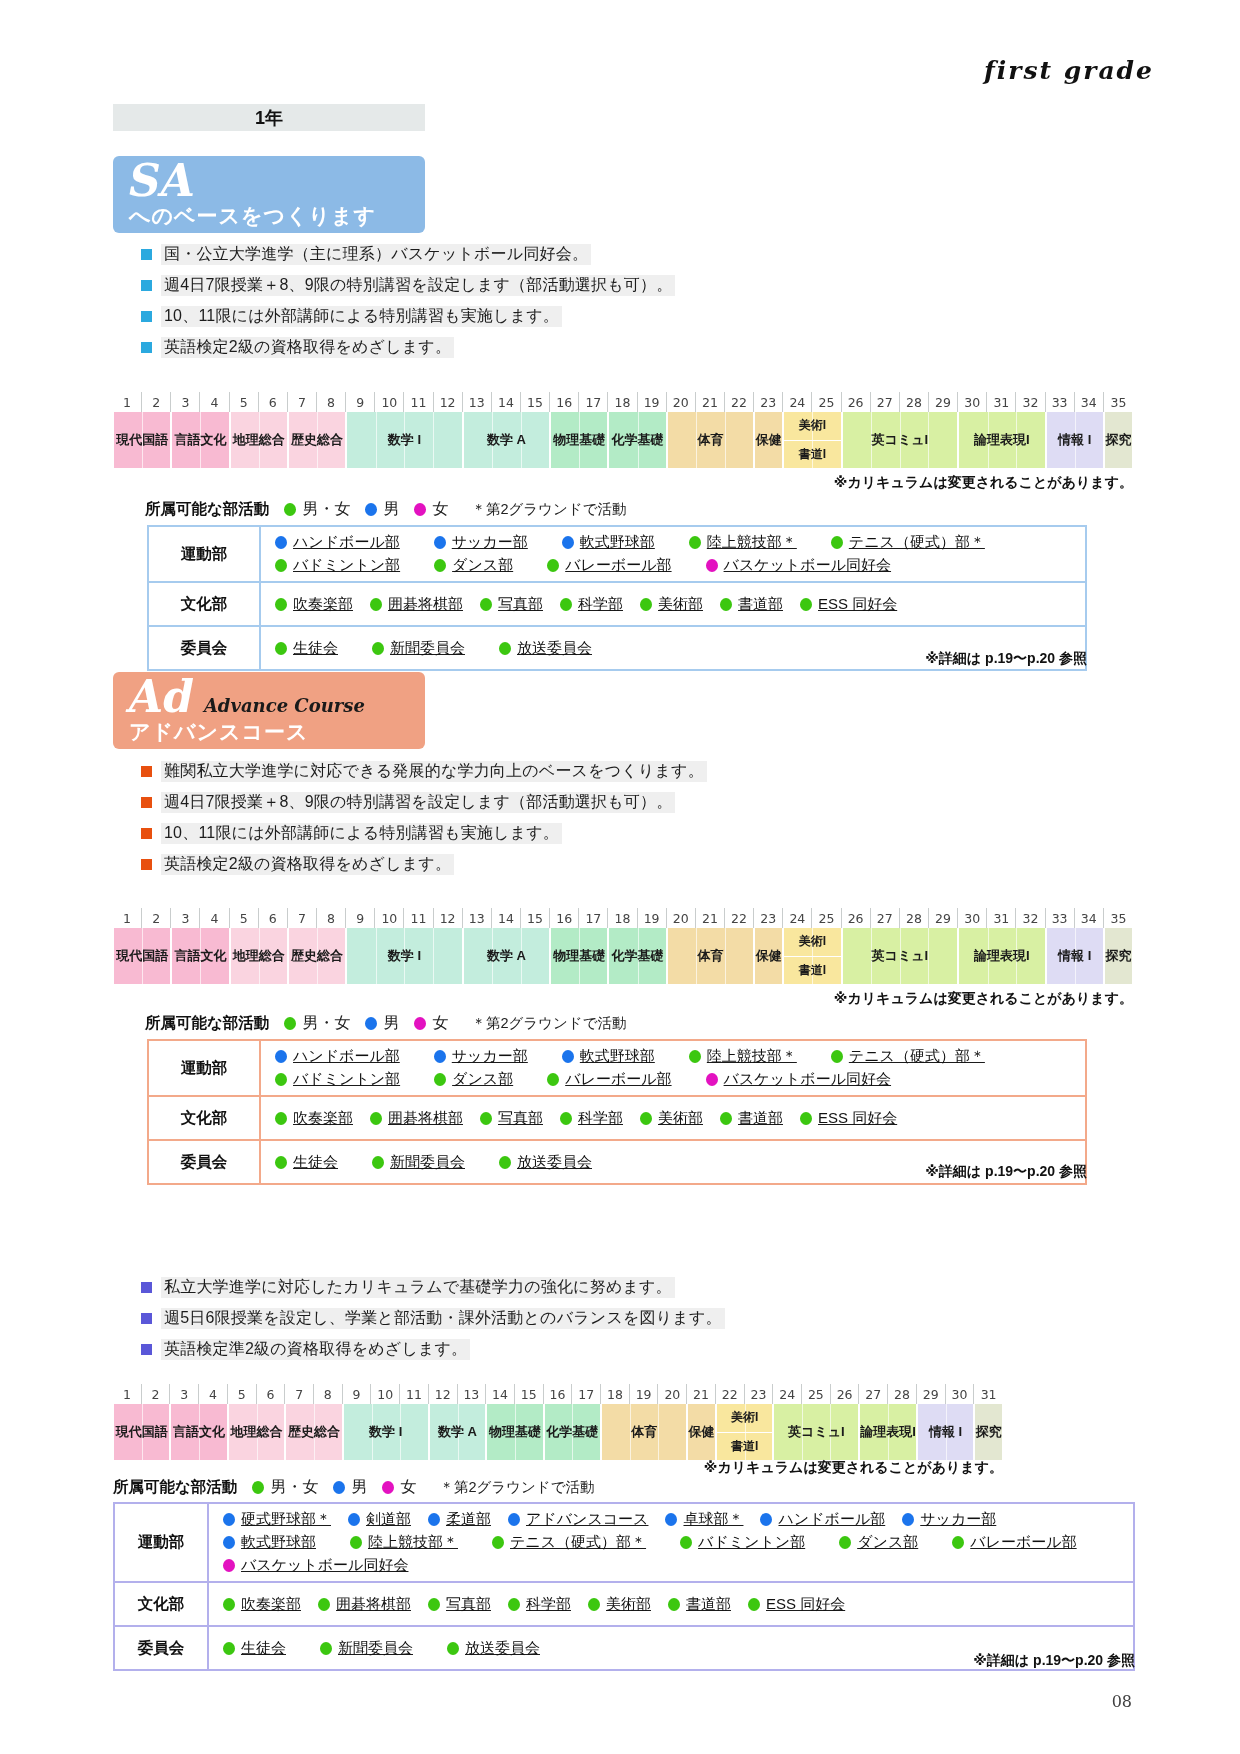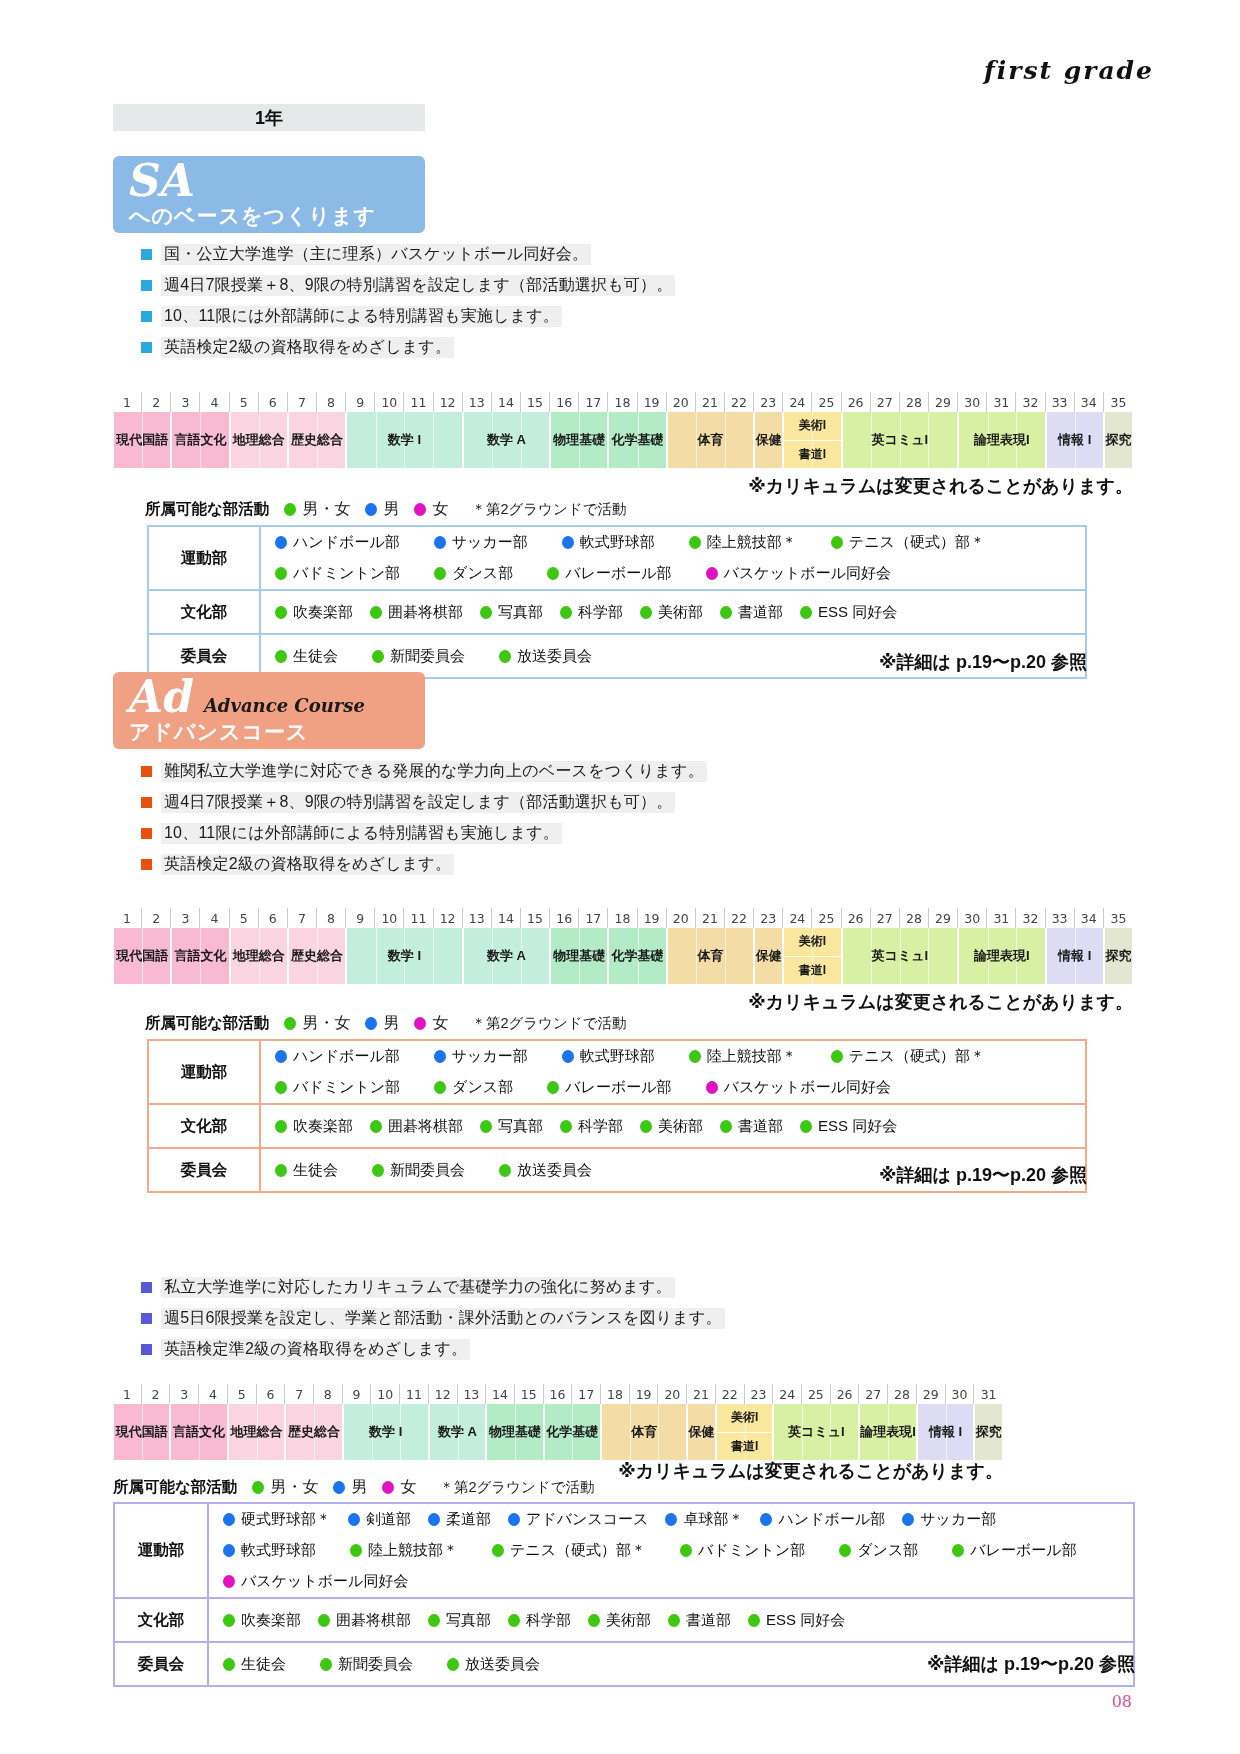--- a/index.html
+++ b/index.html
@@ -2,21 +2,21 @@
 <html><head>
 <meta charset="utf-8">
 <style>
   html,body{margin:0;padding:0;background:#fff;}
   .page{position:relative;width:1240px;height:1754px;background:#fff;overflow:hidden;
         font-family:"Liberation Sans","DejaVu Sans",sans-serif;color:#1b1b1b;}
   .first-grade{position:absolute;top:56px;right:86px;font-family:"DejaVu Serif",serif;
         font-style:italic;font-weight:bold;font-size:25px;letter-spacing:2px;color:#111;}
   .year-bar{position:absolute;left:113px;top:104px;width:312px;height:27px;background:#E5E9E9;
         display:flex;align-items:center;justify-content:center;font-size:18px;font-weight:bold;color:#111;}
-  .page-number{position:absolute;top:1692px;right:108px;font-family:"DejaVu Serif",serif;font-size:16px;color:#ec4899;}
+  .page-number{position:absolute;top:1692px;right:108px;font-family:"DejaVu Serif",serif;font-size:16px;color:#404040;}
 
   .course-header{position:absolute;width:312px;height:77px;border-radius:6px;box-sizing:border-box;
         padding:0 0 0 16px;color:#fff;}
   .ch-top{display:flex;align-items:baseline;gap:10px;height:46px;}
   .ch-abbr{font-family:"DejaVu Serif",serif;font-style:italic;font-weight:bold;font-size:44px;line-height:50px;color:#fff;}
   .ch-en{font-family:"DejaVu Serif",serif;font-style:italic;font-weight:bold;font-size:18px;color:#1a1a1a;}
   .ch-ja{font-size:21px;font-weight:bold;letter-spacing:1px;margin-top:0;color:#fff;}
 
   .bullets{position:absolute;list-style:none;margin:0;padding:0;}
   .bullet-item{display:flex;align-items:center;gap:9px;margin-bottom:13px;height:18px;}
@@ -30,34 +30,34 @@
   .tt-num:last-child{border-right:none;}
   .tt-subjects{display:grid;height:56px;}
   .tt-block{position:relative;margin:0 1px;display:flex;align-items:center;justify-content:center;}
   .tt-tick{position:absolute;top:0;bottom:0;width:1px;background:rgba(255,255,255,.65);}
   .tt-label{position:relative;z-index:2;font-weight:bold;font-size:13px;color:#1b1b1b;white-space:nowrap;}
   .tt-block.split{flex-direction:column;}
   .tt-half{position:relative;z-index:2;flex:1;width:100%;display:flex;align-items:center;justify-content:center;
         font-weight:bold;font-size:12px;white-space:nowrap;box-sizing:border-box;}
   .tt-half.b{border-top:1.5px solid #fff;}
 
-  .note{position:absolute;font-size:18px;font-weight:bold;color:#111;white-space:nowrap;}
+  .note{position:absolute;font-size:14px;font-weight:bold;color:#111;white-space:nowrap;}
   .right{text-align:right;}
 
   .legend{position:absolute;display:flex;align-items:center;gap:15px;white-space:nowrap;}
   .lg-title{font-weight:bold;font-size:15.5px;color:#111;}
   .lg-item{display:inline-flex;align-items:center;gap:6px;font-size:16px;color:#222;}
   .lg-note{font-size:14.5px;margin-left:8px;color:#222;}
 
   .club-table{position:absolute;border:2px solid;background:#fff;box-sizing:border-box;}
   .club-row{display:flex;border-top:2px solid;border-color:inherit;}
   .club-row:first-child{border-top:none;}
   .club-label{width:var(--labelw,110px);flex:none;border-right:2px solid;border-color:inherit;
         display:flex;align-items:center;justify-content:center;font-weight:bold;font-size:15.5px;color:#111;}
-  .club-content{flex:1;padding:6px 8px 6px 14px;display:flex;flex-direction:column;justify-content:center;gap:12px;min-height:30px;}
+  .club-content{flex:1;padding:6px 8px 6px 14px;display:flex;flex-direction:column;justify-content:center;gap:4px;min-height:30px;text-decoration:underline;}
   .club-line{display:flex;align-items:center;gap:34px;}
   .club-line.tight{gap:17px;}
   .club-item{display:inline-flex;align-items:center;gap:6px;font-size:15px;color:#111;white-space:nowrap;}
   .dot{width:12px;height:13px;border-radius:50%;flex:none;}
 </style>
 </head>
 <body>
 
 <div class="page">
 

